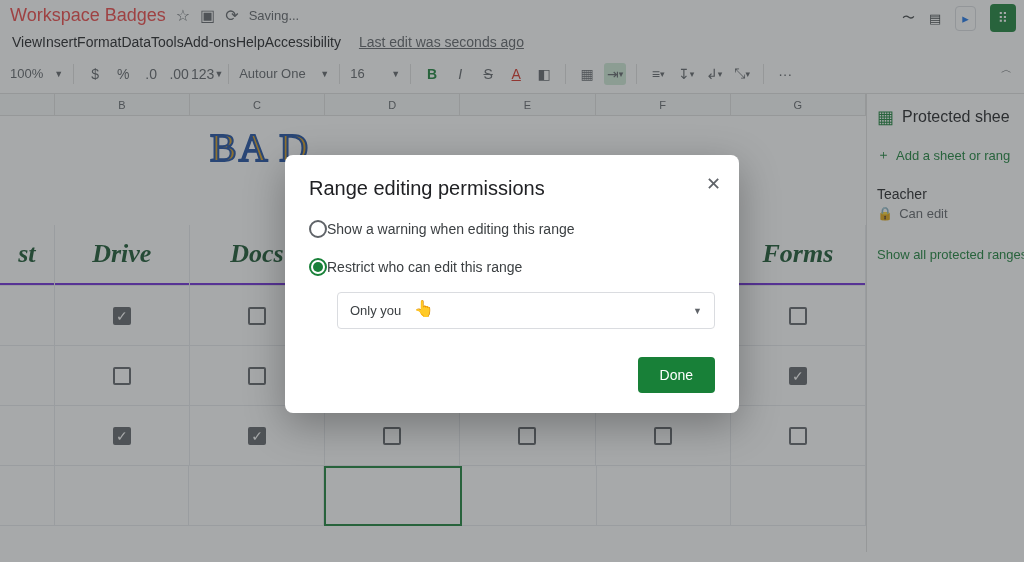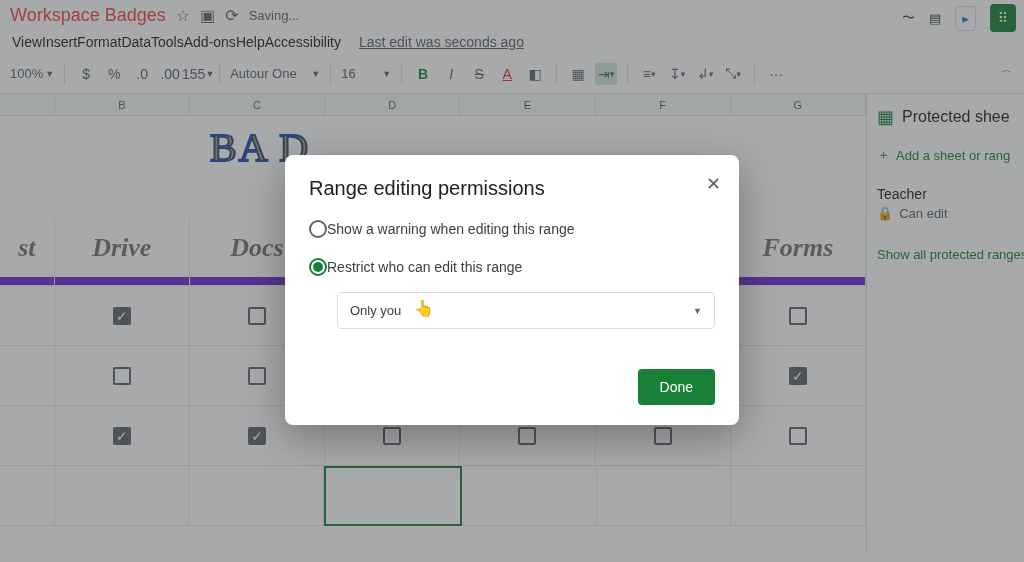--- a/index.html
+++ b/index.html
@@ -5,57 +5,57 @@
   * { box-sizing: border-box; margin: 0; padding: 0; }
   body { font-family: Arial, Helvetica, sans-serif; width:1024px; height:562px; overflow:hidden; background:#fff; position:relative; font-size:13px; color:#3c4043;}
   .topbar { display:flex; align-items:center; padding:4px 10px; gap:10px; height:30px;}
   .doc-title { font-size:18px; color:#ef4444; }
   .star, .folder, .cloud { color:#5f6368; font-size:16px;}
   .saving { color:#5f6368; font-size:13px;}
   .menu-bar { display:flex; gap:0; padding:4px 12px; color:#202124; font-size:14px; align-items:center;}
   .menu-bar .last-edit { color:#5f6368; text-decoration:underline; margin-left:18px;}
   .toolbar { display:flex; align-items:center; gap:6px; padding:6px 10px; border-bottom:1px solid #e0e0e0; height:40px; color:#5f6368;}
   .tb-sep { width:1px; height:20px; background:#e0e0e0; margin:0 4px;}
-  .tb-zoom { display:flex; align-items:center; gap:2px; }
+  .tb-zoom { display:flex; align-items:center; gap:11px; }
   .tb-fontname { display:flex; align-items:center; gap:6px; width:90px; justify-content:space-between;}
   .tb-fontsize { display:flex; align-items:center; gap:6px; width:50px; justify-content:space-between;}
   .tb-icon { width:22px; height:22px; display:flex; align-items:center; justify-content:center; font-size:14px; color:#5f6368;}
   .tb-bold { color:#188038; font-weight:bold;}
   .caret { font-size:9px; color:#5f6368;}
   .right-icons { position:absolute; right:8px; top:4px; display:flex; gap:14px; align-items:center;}
   .right-icons .boxed { border:1px solid #dadce0; padding:4px 6px; border-radius:4px; color:#1a73e8;}
   .share-btn { background:#188038; color:#fff; padding:6px 8px; border-radius:4px; font-size:14px;}
   .main { display:flex; height:calc(100% - 104px); }
   .sheet-area { flex:1; position:relative; overflow:hidden;}
   .col-headers { display:flex; height:22px; background:#f8f9fa; border-bottom:1px solid #e0e0e0;}
   .col-h { flex:1; text-align:center; font-size:11px; color:#5f6368; border-right:1px solid #e0e0e0; line-height:22px;}
   .sheet-body { position:relative; }
   .sheet-row { display:flex; height:60px; }
   .sheet-row.header-row { height:170px; align-items:flex-end;}
   .sheet-cell { flex:1; border-right:1px solid #e8eaed; border-bottom:1px solid #e8eaed; display:flex; align-items:center; justify-content:center;}
-  .col-title { font-family: Georgia, serif; font-size:26px; font-weight:bold; font-style:italic; color:#737373; padding:14px 0; border-bottom:8px solid #6d28d9; width:100%; text-align:center;}
+  .col-title { font-family: Georgia, serif; font-size:26px; font-weight:bold; font-style:italic; color:#14532d; padding:14px 0; border-bottom:2px solid #6d28d9; width:100%; text-align:center;}
   .cb { width:18px; height:18px; border:2px solid #5f6368; border-radius:2px; display:flex; align-items:center; justify-content:center; font-size:14px; }
   .cb.checked { background:#5f6368; color:#fff;}
   .side-panel { width:158px; border-left:1px solid #e0e0e0; padding:12px 10px; background:#fff; font-size:13px; color:#3c4043; overflow:hidden; white-space:nowrap;}
   .panel-title { display:flex; align-items:center; gap:8px; font-size:16px; color:#202124;}
   .panel-title .grid-ic { color:#188038; font-size:18px;}
   .add-link { color:#188038; margin-top:18px; display:flex; gap:6px; align-items:center; cursor:pointer;}
   .role-block { margin-top:22px;}
   .role-name { color:#202124; font-size:14px;}
   .role-perm { color:#5f6368; font-size:13px; display:flex; align-items:center; gap:6px; margin-top:4px;}
   .show-all { color:#188038; margin-top:26px; cursor:pointer;}
   .overlay { position:absolute; inset:0; background:rgba(60,64,67,0.45); display:flex; align-items:flex-start; justify-content:center; }
   .dialog { margin-top:155px; width:454px; background:#fff; border-radius:8px; box-shadow:0 12px 40px rgba(0,0,0,0.3); padding:22px 24px 20px 24px; position:relative;}
   .dialog-title { font-size:20px; color:#202124;}
   .dialog-close { position:absolute; top:18px; right:18px; color:#5f6368; font-size:18px; cursor:pointer;}
   .opt { display:flex; align-items:center; margin-top:20px; color:#3c4043; font-size:14px;}
   .radio { width:18px; height:18px; border:2px solid #5f6368; border-radius:50%; display:flex; align-items:center; justify-content:center;}
   .radio.sel { border-color:#188038;}
   .radio.sel::after { content:''; width:10px; height:10px; background:#188038; border-radius:50%;}
-  .dropdown { margin:16px 0 12px 28px; border:1px solid #dadce0; border-radius:4px; padding:10px 12px; display:flex; justify-content:space-between; align-items:center; color:#3c4043; cursor:pointer; position:relative;}
+  .dropdown { margin:16px 0 0 28px; border:1px solid #dadce0; border-radius:4px; padding:10px 12px; display:flex; justify-content:space-between; align-items:center; color:#3c4043; cursor:pointer; position:relative;}
   .cursor-hand { position:absolute; left:76px; top:6px; font-size:16px;}
   .done-btn { background:#188038; color:#fff; padding:10px 22px; border:none; border-radius:4px; font-size:14px; cursor:pointer; float:right; margin-top:28px;}
   .dialog::after { content:''; display:block; clear:both;}
   .chevron-up { position:absolute; right:12px; top:8px; color:#5f6368; font-size:11px;}
   .toolbar-wrap { position:relative;}
   .badge-img { position:absolute; top:8px; left:210px; font-family:Liberation Serif, serif; font-size:40px; color:#d39b22; -webkit-text-stroke:2px #1a4ca0; letter-spacing:2px; pointer-events:none;}
   .selected-cell { border:2px solid #188038 !important; }
 </style>
 </head>
 <body>
@@ -91,21 +91,21 @@
   <div class="tb-zoom">
         <span>100%</span>
         <span class="caret">▼</span>
       </div>
   <div class="tb-sep"></div>
   <span class="tb-icon">$</span>
   <span class="tb-icon">%</span>
   <span class="tb-icon">.0</span>
   <span class="tb-icon">.00</span>
   <div class="tb-icon">
-        <span>155</span>
+        <span>123</span>
         <span class="caret">▼</span>
       </div>
   <div class="tb-sep"></div>
   <div class="tb-fontname">
         <span>Autour One</span>
         <span class="caret">▼</span>
       </div>
   <div class="tb-sep"></div>
   <div class="tb-fontsize">
         <span>16</span>

